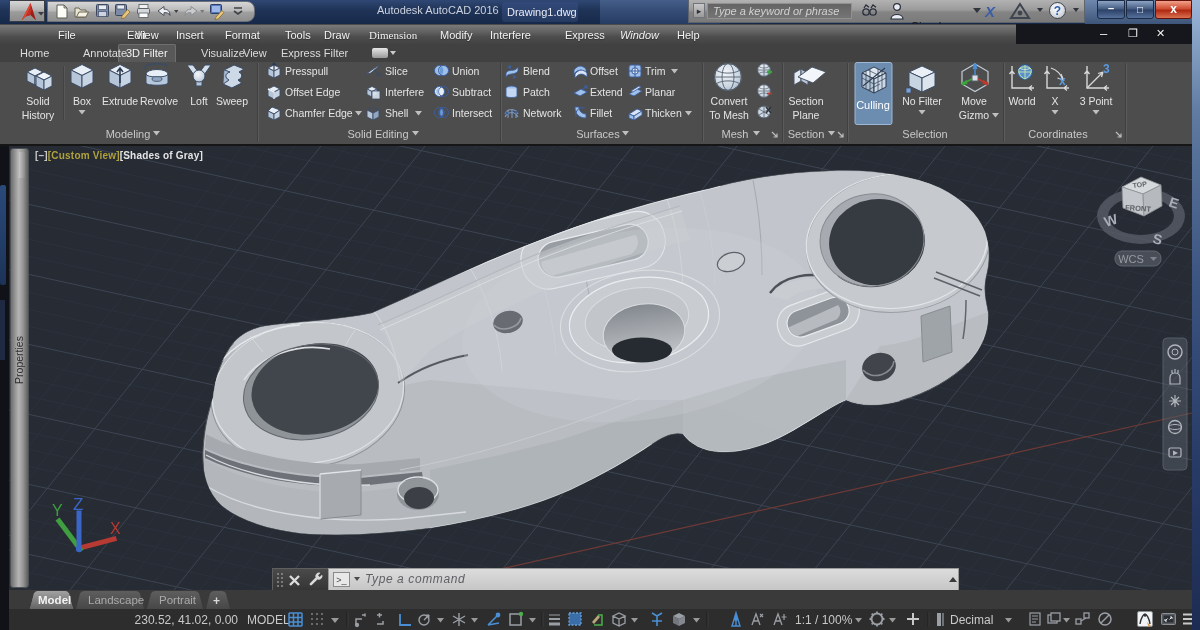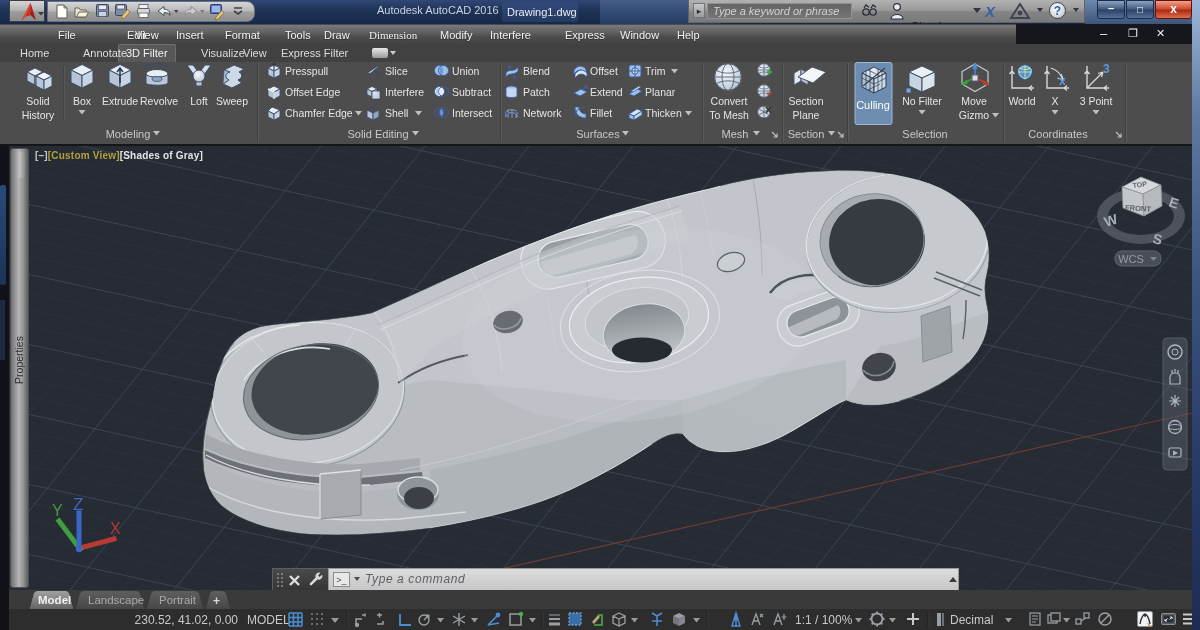--- a/index.html
+++ b/index.html
@@ -135,21 +135,21 @@
     <div class="menu" style="left:95px;padding-left:32px;">Edit</div>
     <div class="menu" style="left:135px;">View</div>
     <div class="menu" style="left:176px;">Insert</div>
     <div class="menu" style="left:225px;">Format</div>
     <div class="menu" style="left:285px;">Tools</div>
     <div class="menu" style="left:324px;">Draw</div>
     <div class="menu" style="left:369px;font-family:Liberation Serif, serif;">Dimension</div>
     <div class="menu" style="left:440px;">Modify</div>
     <div class="menu" style="left:490px;">Interfere</div>
     <div class="menu" style="left:565px;">Express</div>
-    <div class="menu" style="left:620px;">Window</div>
+    <div class="menu" style="left:620px;font-style:italic;">Window</div>
     <div class="menu" style="left:677px;">Help</div>
     <div class="menu" style="left:1100px;top:1px;font-size:13px;">–</div>
     <div class="menu" style="left:1128px;top:2px;font-size:11px;">❐</div>
     <div class="menu" style="left:1156px;top:2px;font-size:11px;">✕</div>
   </div>
   <div class="abs" id="tabrow">
     <div id="activetab" class="abs"></div>
     <div class="rtab" style="left:20px;">Home</div>
     <div class="rtab" style="left:67px;margin-left:16px;">Annotate</div>
     <div class="rtab" style="left:126px;color:#f2f2f2;">3D Filter</div>

